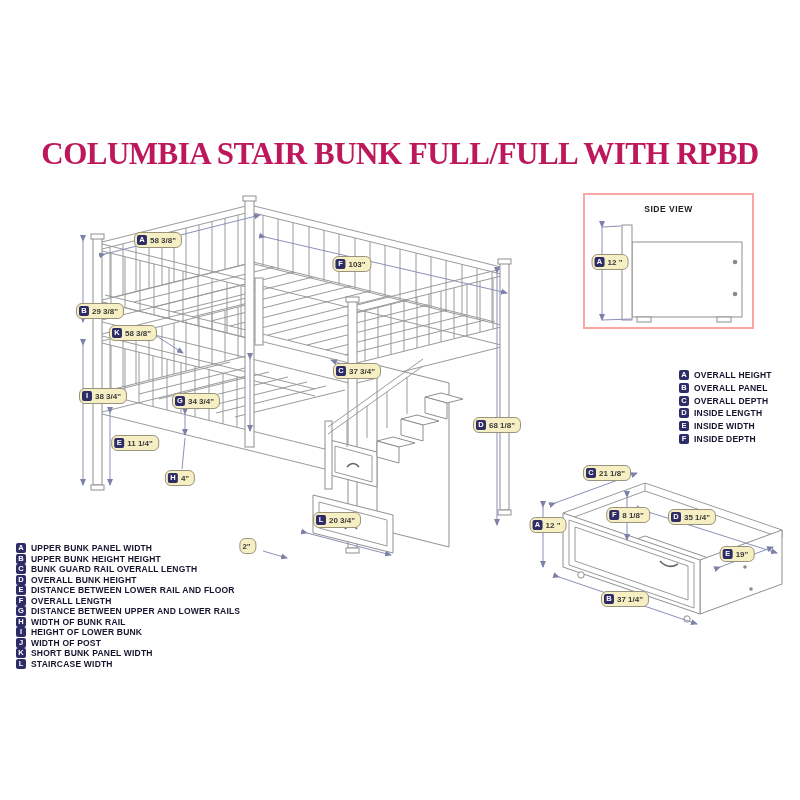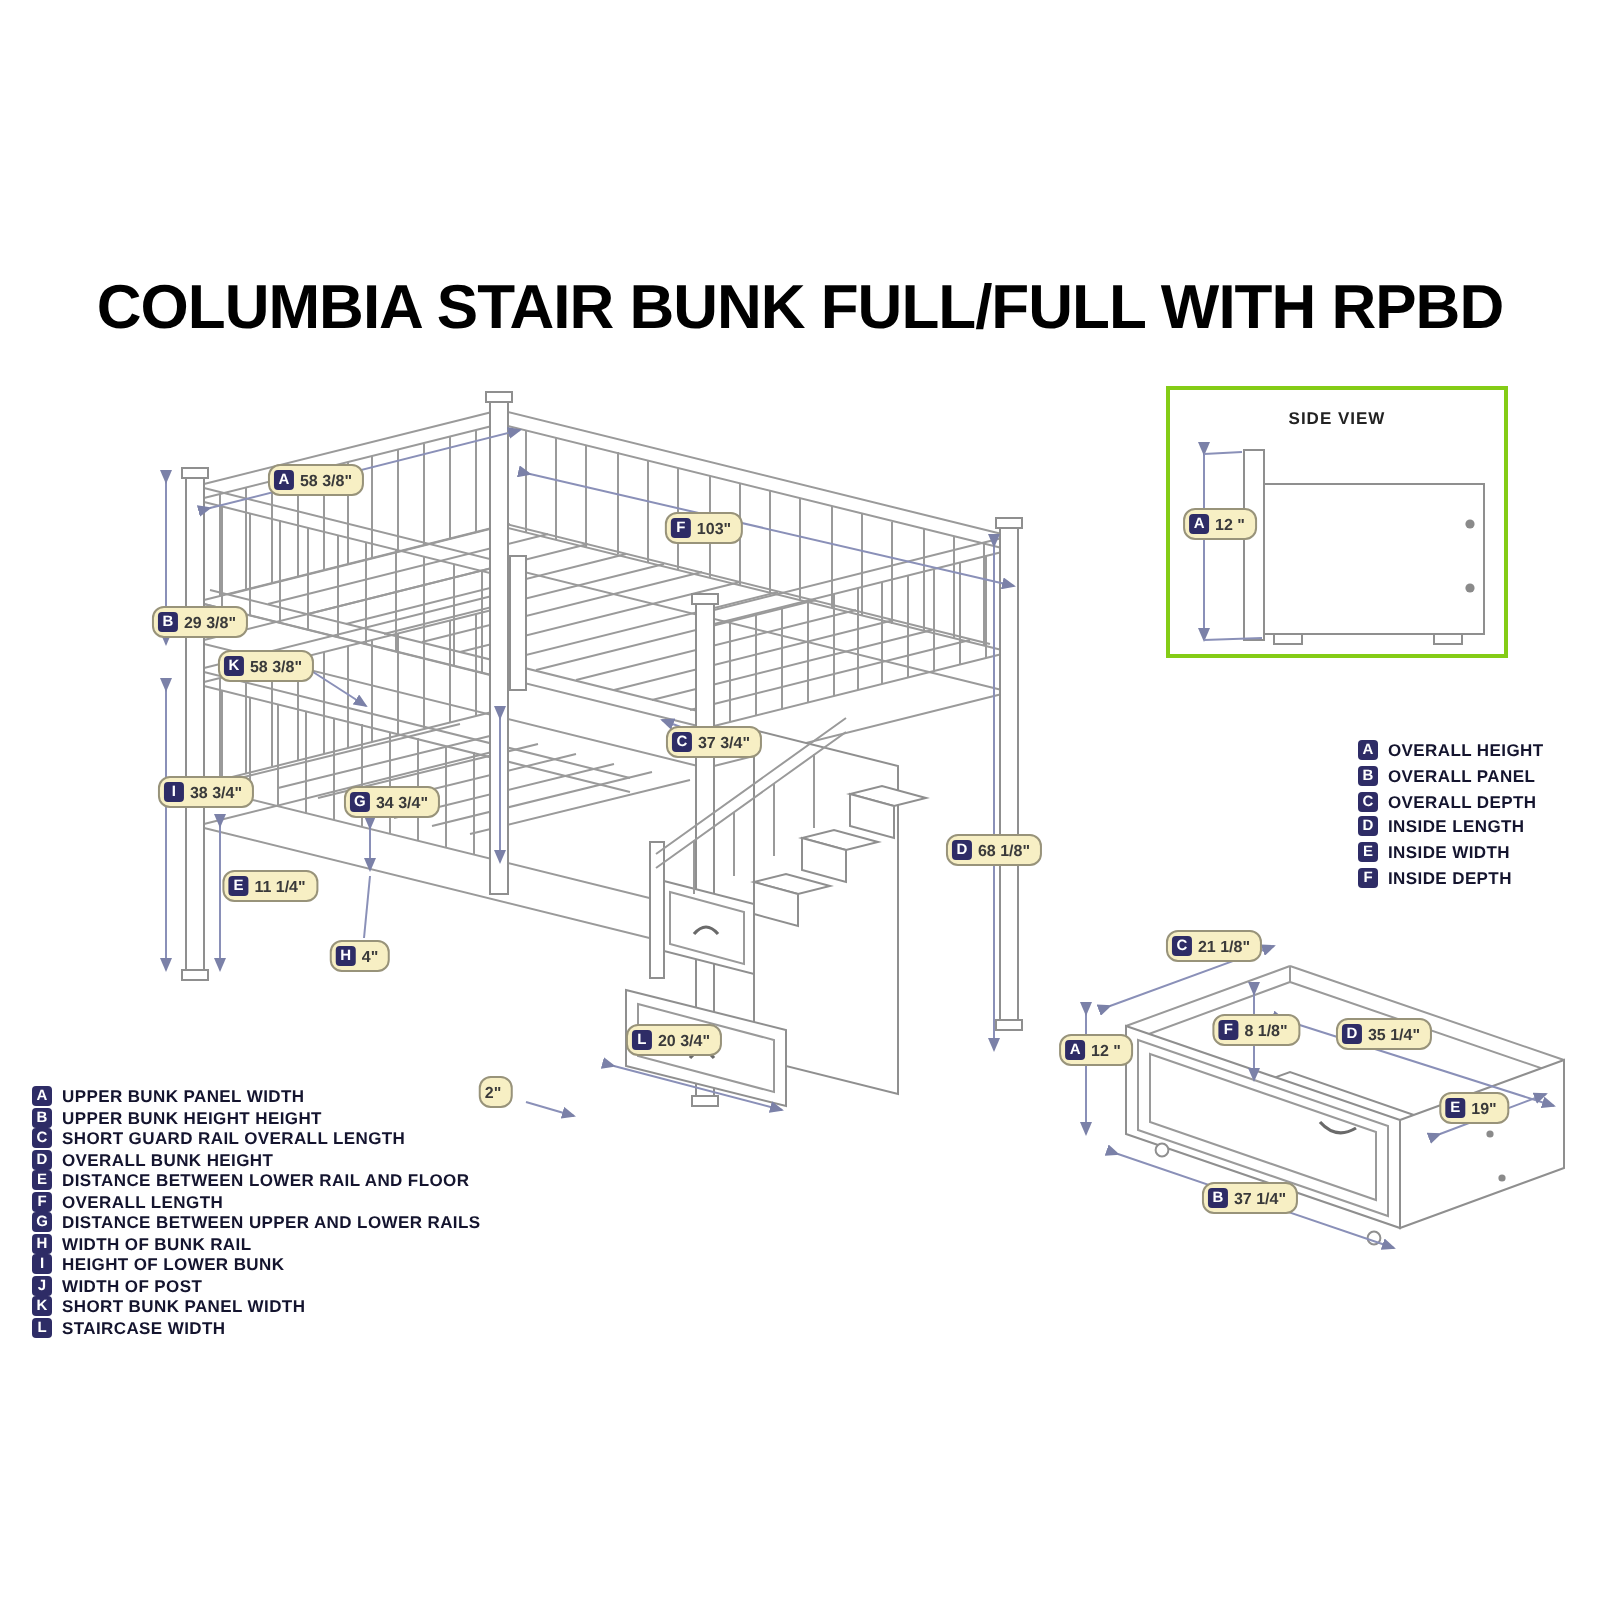--- a/index.html
+++ b/index.html
@@ -1,37 +1,37 @@
 <!DOCTYPE html>
 <html><head>
 <meta charset="utf-8">
 <style>
   html,body{margin:0;padding:0;background:#fff;}
   #canvas{position:relative;width:800px;height:800px;background:#ffffff;overflow:hidden;
           font-family:"Liberation Sans",sans-serif;}
   #title{position:absolute;top:136px;left:0;width:800px;text-align:center;
-         font-size:31px;font-weight:bold;color:#000000;letter-spacing:-0.5px;white-space:nowrap;}
+         font-size:31px;font-weight:bold;color:#be185d;letter-spacing:-0.5px;white-space:nowrap;font-family:Liberation Serif, serif;}
   svg{position:absolute;overflow:visible;}
   .lineart{stroke:#9a9a9a;stroke-width:1;fill:none;}
   .whiteface{stroke:#8f8f8f;stroke-width:1;fill:#ffffff;}
   .dimline{stroke:#8a90b8;stroke-width:1;fill:none;}
   .dim{position:absolute;transform:translate(-50%,-50%);display:flex;align-items:center;
        background:#f7efc4;border:1px solid #98937a;border-radius:6px;height:14px;
        padding:0 5px 0 2px;gap:3px;white-space:nowrap;z-index:5;}
   .dim .val{font-size:8px;font-weight:bold;color:#3a3a3a;}
   .badge{width:10px;height:10px;background:#2e2c66;color:#fff;border-radius:2px;
          display:flex;align-items:center;justify-content:center;
          font-size:7.5px;font-weight:bold;line-height:10px;flex:0 0 auto;}
   .legend{position:absolute;display:flex;flex-direction:column;}
   .lg-row{display:flex;align-items:center;gap:5px;}
   .lg-text{font-size:8.5px;font-weight:bold;color:#14142e;letter-spacing:0.2px;white-space:nowrap;text-align:right;}
   #bottom-legend .lg-row{height:10.5px;}
   #right-legend .lg-row{height:12.7px;}
   #sideview-box{position:absolute;left:583px;top:193px;width:167px;height:132px;
-                border:2px solid #84cc16;background:#fff;}
+                border:2px solid #fca5a5;background:#fff;}
   #sideview-title{position:absolute;top:9px;left:0;width:100%;text-align:center;
                   font-size:8.5px;font-weight:bold;color:#222;letter-spacing:0.5px;}
 </style>
 </head>
 <body>
 
 <div id="canvas">
 
   <div id="title">COLUMBIA STAIR BUNK FULL/FULL WITH RPBD</div>
 
@@ -271,21 +271,21 @@
     <div class="lg-row">
         <span class="badge">A</span>
         <span class="lg-text">UPPER BUNK PANEL WIDTH</span>
       </div>
     <div class="lg-row">
         <span class="badge">B</span>
         <span class="lg-text">UPPER BUNK HEIGHT HEIGHT</span>
       </div>
     <div class="lg-row">
         <span class="badge">C</span>
-        <span class="lg-text">SHORT GUARD RAIL OVERALL LENGTH</span>
+        <span class="lg-text">BUNK GUARD RAIL OVERALL LENGTH</span>
       </div>
     <div class="lg-row">
         <span class="badge">D</span>
         <span class="lg-text">OVERALL BUNK HEIGHT</span>
       </div>
     <div class="lg-row">
         <span class="badge">E</span>
         <span class="lg-text">DISTANCE BETWEEN LOWER RAIL AND FLOOR</span>
       </div>
     <div class="lg-row">

